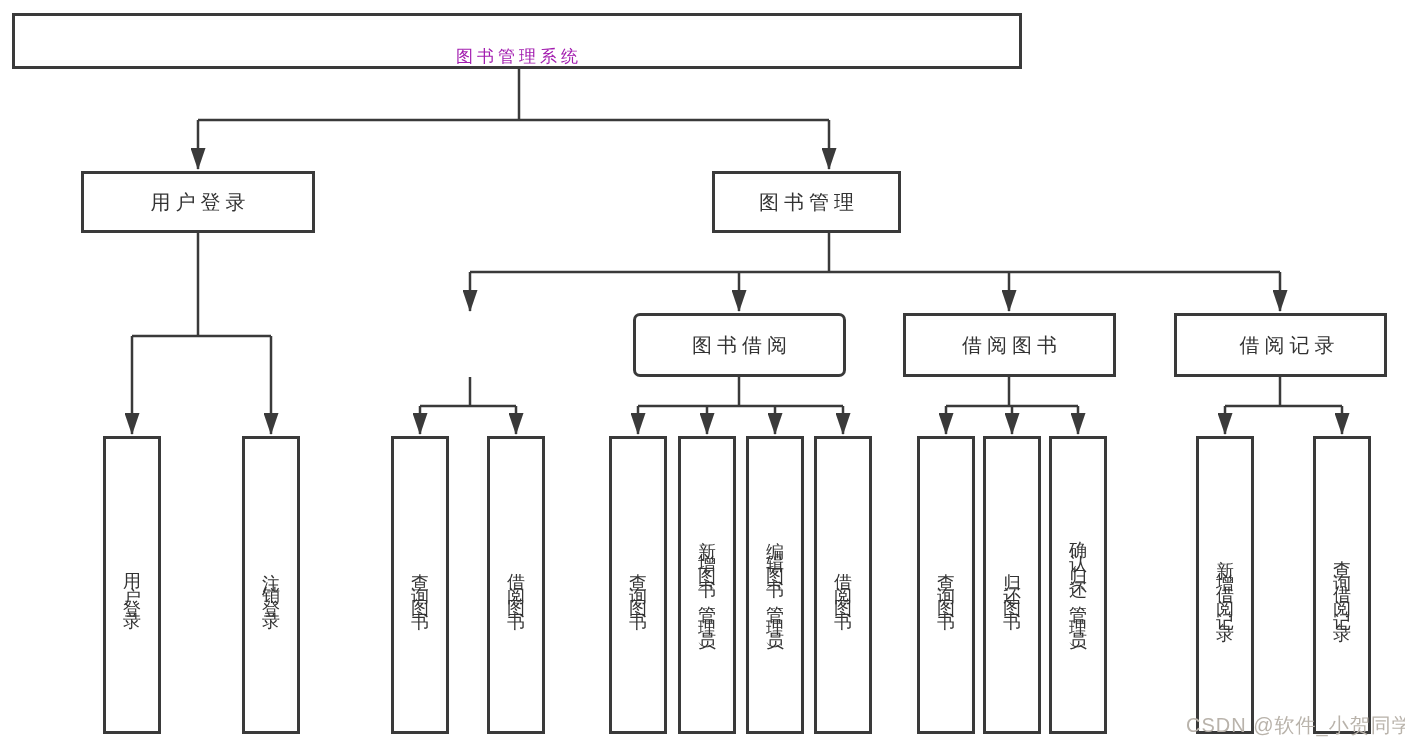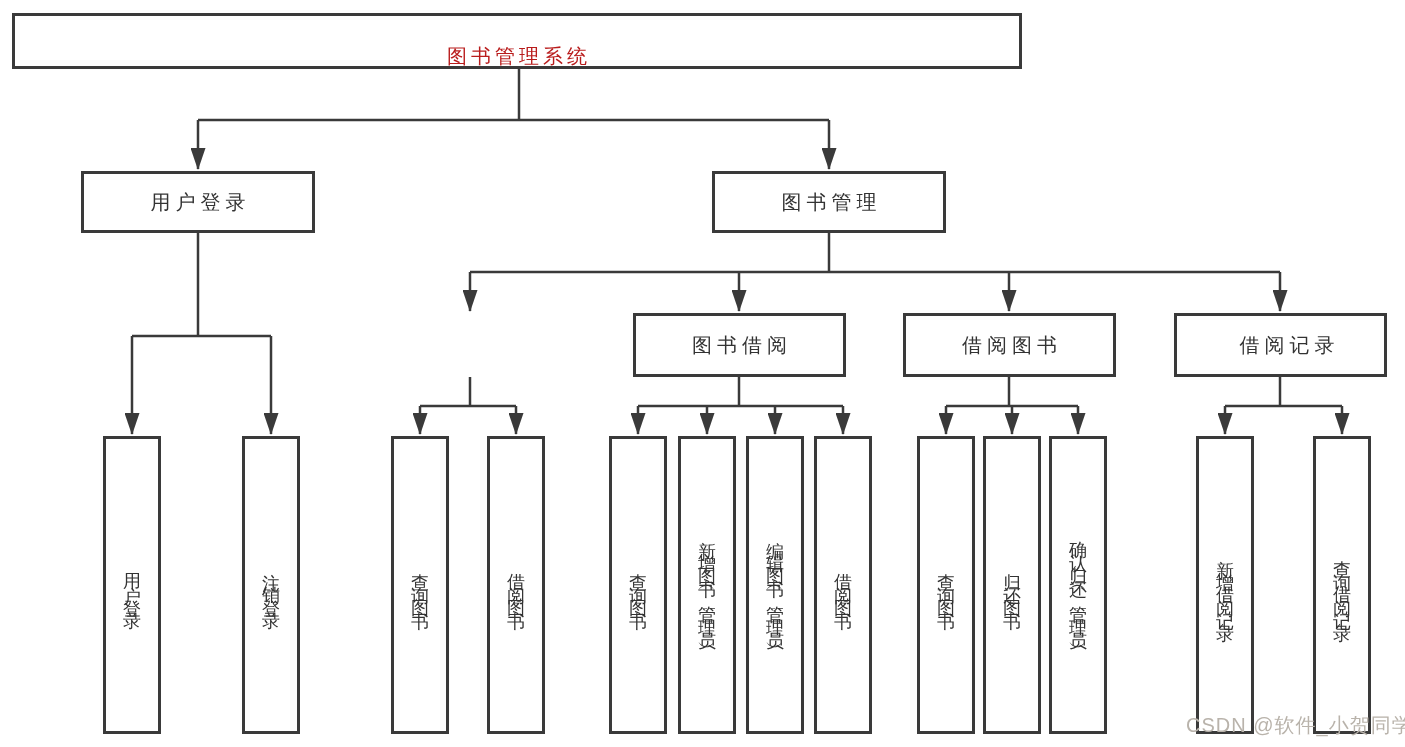--- a/index.html
+++ b/index.html
@@ -33,25 +33,25 @@
     color: #333333;
   }
   .h-label {
     font-size: 20px;
     letter-spacing: 5px;
     text-indent: 5px;
     white-space: nowrap;
     color: #333333;
   }
   .root-label {
-    font-size: 20px;
+    font-size: 17px;
     letter-spacing: 4px;
     text-indent: 4px;
     white-space: nowrap;
-    color: #b91c1c;
+    color: #a21caf;
     margin-top: 31px;
   }
   .v-label {
     writing-mode: vertical-rl;
     font-size: 18px;
     letter-spacing: 13px;
     line-height: 1;
     white-space: nowrap;
     color: #333333;
   }
@@ -130,25 +130,25 @@
     </g>
   </svg>
 
   <div class="node" style="left:12px; top:13px; width:1010px; height:56px;">
     <span class="root-label">图书管理系统</span>
   </div>
 
   <div class="node" style="left:81px; top:171px; width:234px; height:62px;">
     <span class="h-label">用户登录</span>
   </div>
-  <div class="node" style="left:712px; top:171px; width:234px; height:62px;">
+  <div class="node" style="left:712px; top:171px; width:189px; height:62px;">
     <span class="h-label">图书管理</span>
   </div>
 
-  <div class="node lvl3" style="left:633px; width:213px;">
+  <div class="node lvl3" style="left:633px; width:213px;border-radius:7px;">
     <span class="h-label">图书借阅</span>
   </div>
   <div class="node lvl3" style="left:903px; width:213px;">
     <span class="h-label">借阅图书</span>
   </div>
   <div class="node lvl3" style="left:1174px; width:213px;padding-left:13px;">
     <span class="h-label">借阅记录</span>
   </div>
 
   <div class="node leaf" style="left:103px;">

